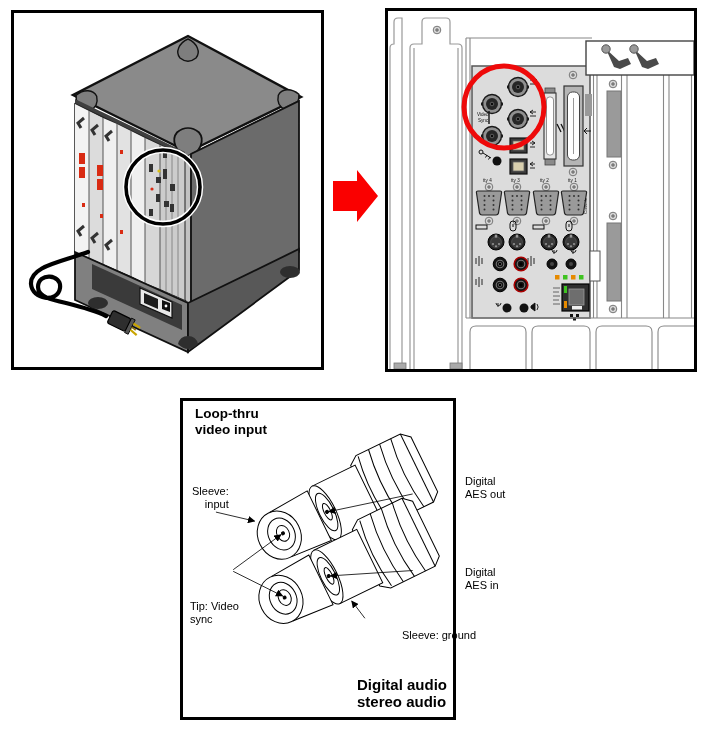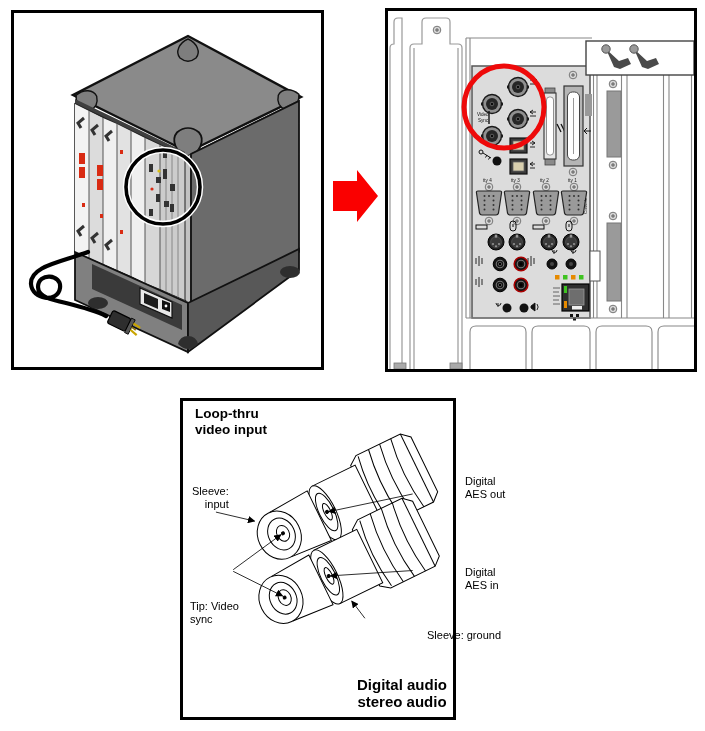--- a/index.html
+++ b/index.html
@@ -9,21 +9,21 @@
   .box > svg{position:absolute;left:0;top:0;width:100%;height:100%;}
   #box-tower{left:11px;top:10px;width:313px;height:360px;}
   #box-panel{left:385px;top:8px;width:312px;height:364px;}
   #box-diagram{left:180px;top:398px;width:276px;height:322px;}
   #red-arrow{position:absolute;left:333px;top:168px;width:46px;height:54px;}
   .dlabel{position:absolute;font-size:11px;line-height:13px;white-space:nowrap;}
   .dlabel span{display:block;}
   #diagram-title{position:absolute;left:12px;top:5px;font-size:13.5px;font-weight:bold;line-height:16px;}
   #diagram-title span{display:block;}
   #diagram-caption{position:absolute;right:6px;bottom:7px;font-size:15px;font-weight:bold;
-                   line-height:17px;text-align:center;}
+                   line-height:17px;text-align:left;}
   #diagram-caption span{display:block;}
   text{font-family:"Liberation Sans",sans-serif;}
 </style>
 </head>
 <body>
 
 <div id="stage">
 
   <div class="box" id="box-tower">
     <svg viewBox="14 13 307 354">
@@ -443,21 +443,21 @@
       <span>sync</span>
     </div>
     <div class="dlabel" style="left:282px;top:74px;">
       <span>Digital</span>
       <span>AES out</span>
     </div>
     <div class="dlabel" style="left:282px;top:165px;">
       <span>Digital</span>
       <span>AES in</span>
     </div>
-    <div class="dlabel" style="left:219px;top:228px;margin-left:25px;">
+    <div class="dlabel" style="left:219px;top:228px;">
       <span>Sleeve: ground</span>
     </div>
     <div id="diagram-caption">
       <span>Digital audio</span>
       <span>stereo audio</span>
     </div>
   </div>
 
 </div>
 

